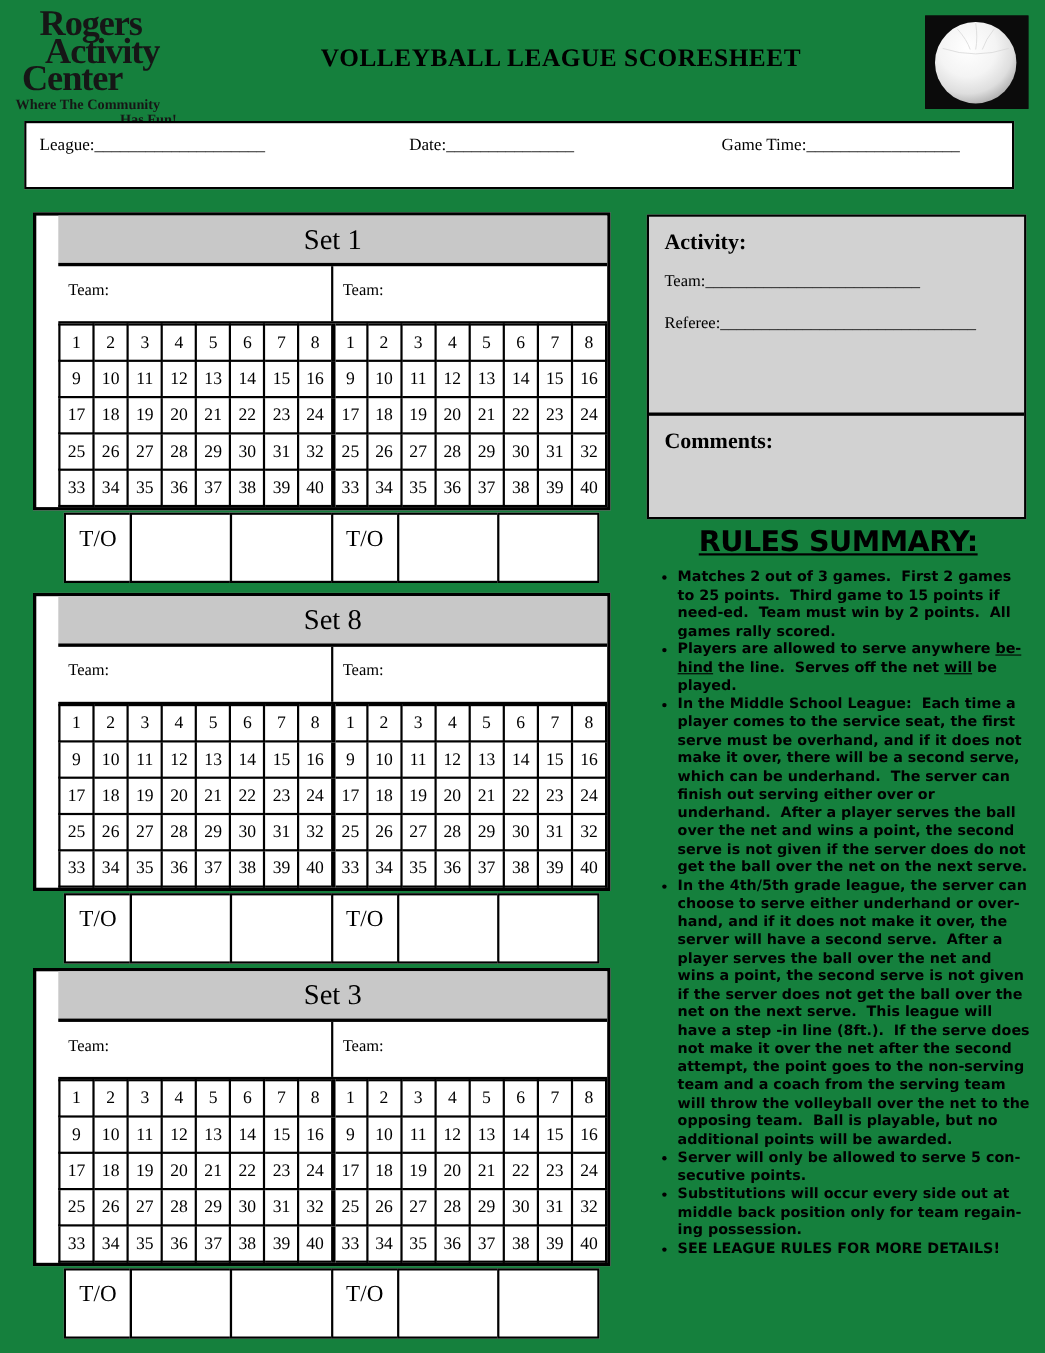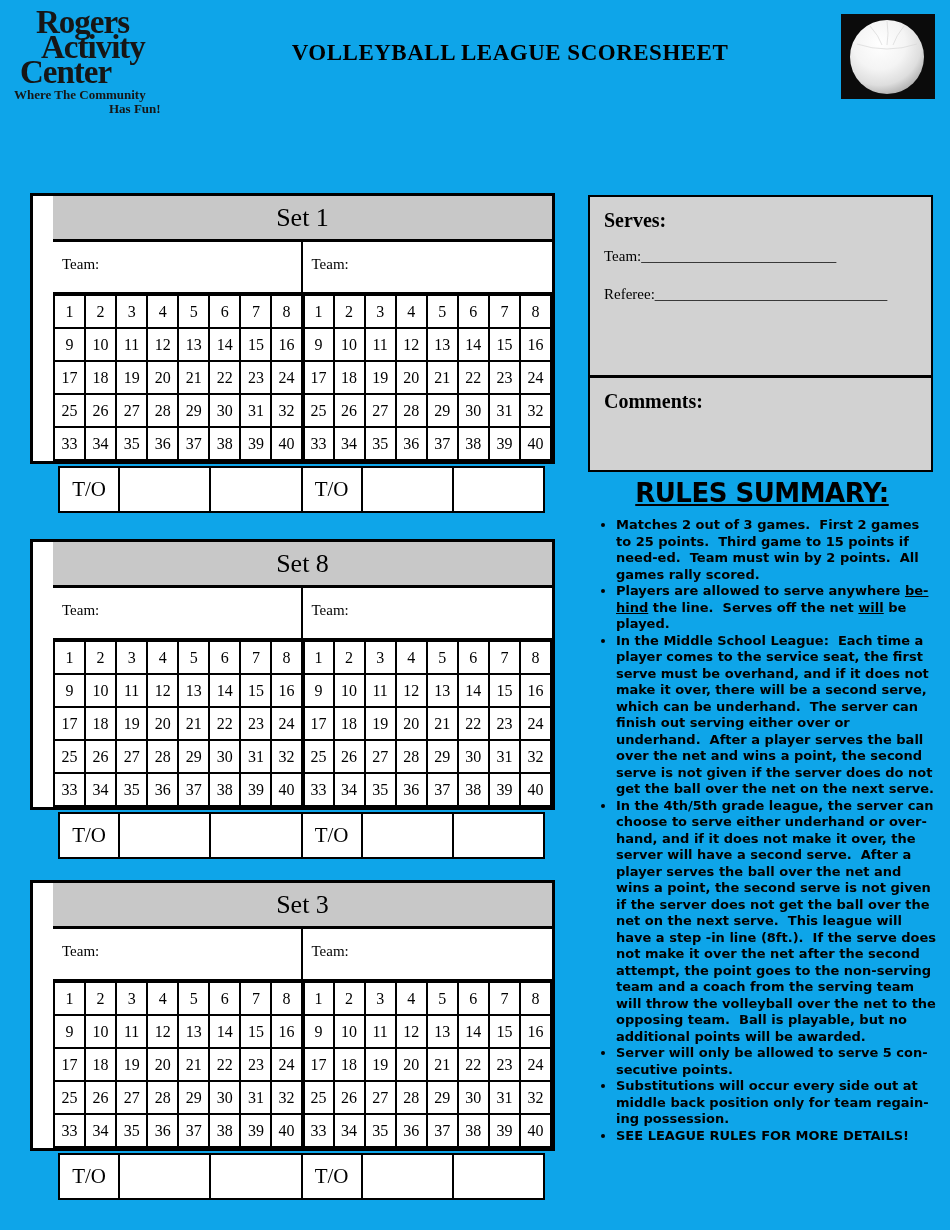--- a/index.html
+++ b/index.html
@@ -1,18 +1,18 @@
 <!DOCTYPE html>
 <html><head>
 <meta charset="utf-8">
 <style>
   * { margin:0; padding:0; box-sizing:border-box; }
   html,body { background:#ffffff; }
   .page {
-    position:relative; width:950px; height:1230px; background:#0ea5e9;
+    position:relative; width:950px; height:1230px; background:#15803d;
     font-family:"Liberation Serif", serif; color:#000; overflow:hidden;
   }
 
   
   .logo { position:absolute; left:14px; top:10px; width:200px; color:#161616; }
   .logo-l { font-weight:bold; font-size:33px; line-height:25px; letter-spacing:-1px; white-space:nowrap; }
   .logo-l1 { margin-left:22px; }
   .logo-l2 { margin-left:27px; }
   .logo-l3 { margin-left:6px; }
   .logo-tag { font-weight:bold; font-size:13px; line-height:14px; white-space:nowrap; }
@@ -38,21 +38,21 @@
   .set-block { position:absolute; left:30px; width:525px; }
   .sb1 { top:193px; } .sb2 { top:539px; } .sb3 { top:880px; }
   .set-card { border:3px solid #000; background:#fff;padding-left:20px; }
   .set-title { height:46px; line-height:43px; background:#c8c8c8; border-bottom:3px solid #000; text-align:center; font-size:26px; }
   .team-row { display:flex; height:52px; border-bottom:2px solid #000; }
   .team-cell { flex:1 1 50%; padding:14px 0 0 9px; font-size:15px; }
   .team-cell.left { border-right:2px solid #000; }
   table.grid { border-collapse:collapse; width:100%; table-layout:fixed; }
   table.grid td { border:2px solid #000; height:33px; text-align:center; font-size:16px; padding:0; }
   table.grid td.mid { border-right-width:4px; }
-  .to-row { display:flex; margin-top:2px; height:47px;margin-left:28px; }
+  .to-row { display:flex; margin-top:2px; height:64px;margin-left:28px; }
   .to-cell { border:2px solid #000; background:#fff; }
   .to-cell + .to-cell { margin-left:-2px; }
   .to-label { width:12.5%; text-align:center; font-size:21px; line-height:43px; }
   .to-box { width:18.75%; }
 
   
   .results-panel { position:absolute; left:588px; top:195px; width:345px; height:277px; border:2px solid #000; background:#d2d2d2; }
   .res-top { height:181px; border-bottom:3px solid #000; padding:12px 14px; }
   .res-bottom { padding:12px 14px; }
   .res-heading { font-weight:bold; font-size:20px; margin-bottom:16px; }
@@ -97,20 +97,25 @@
       <circle cx="46" cy="43" r="37" fill="url(#ballg)"></circle>
       <g stroke="#d8d8d8" stroke-width="0.9" fill="none" opacity="0.8">
         <path d="M46 7 Q48 20 46 31"></path>
         <path d="M29 12 Q38 22 41 31"></path>
         <path d="M63 12 Q55 22 52 31"></path>
         <path d="M16 30 Q46 40 76 30"></path>
       </g>
     </svg>
   </div>
 
+  <div class="info-box">
+    <div class="info-field if-league"><span>League:</span><span>____________________</span></div>
+    <div class="info-field if-date"><span>Date:</span><span>_______________</span></div>
+    <div class="info-field if-time"><span>Game Time:</span><span>__________________</span></div>
+  </div>
 
   <div class="set-block sb1">
     <div class="set-card">
       <div class="set-title">Set 1</div>
       <div class="team-row">
         <div class="team-cell left"><span>Team:</span></div>
         <div class="team-cell"><span>Team:</span></div>
       </div>
       <table class="grid">
           <tbody>
@@ -436,21 +441,21 @@
       <div class="to-cell to-box"></div>
       <div class="to-cell to-box"></div>
       <div class="to-cell to-label">T/O</div>
       <div class="to-cell to-box"></div>
       <div class="to-cell to-box"></div>
     </div>
   </div>
 
   <div class="results-panel">
     <div class="res-top">
-      <div class="res-heading">Serves:</div>
+      <div class="res-heading">Activity:</div>
       <div class="res-line team"><span>Team:</span><span>__________________________</span></div>
       <div class="res-line"><span>Referee:</span><span>_______________________________</span></div>
     </div>
     <div class="res-bottom">
       <div class="res-heading">Comments:</div>
     </div>
   </div>
 
   <div class="rules">
     <div class="rules-heading">RULES SUMMARY:</div>

